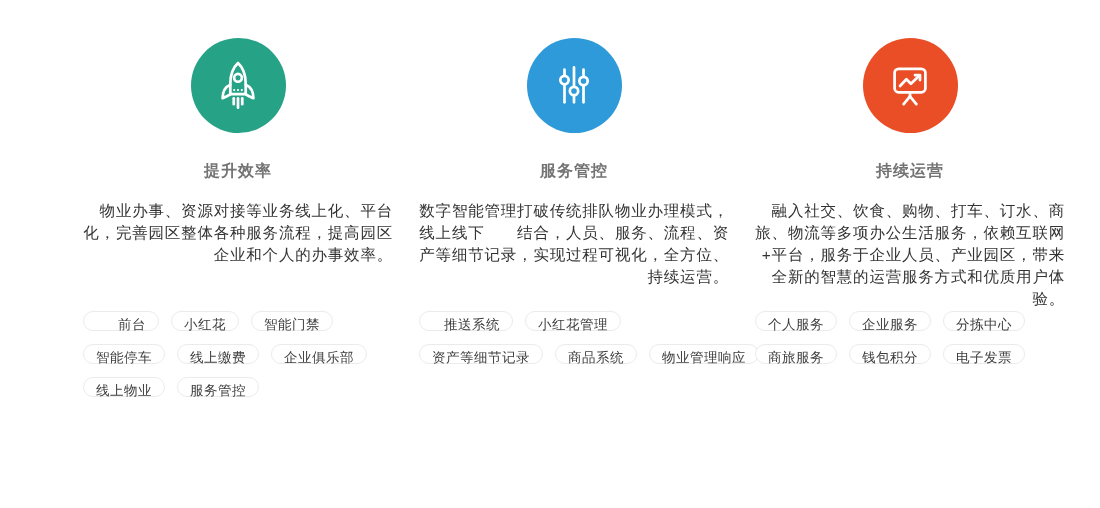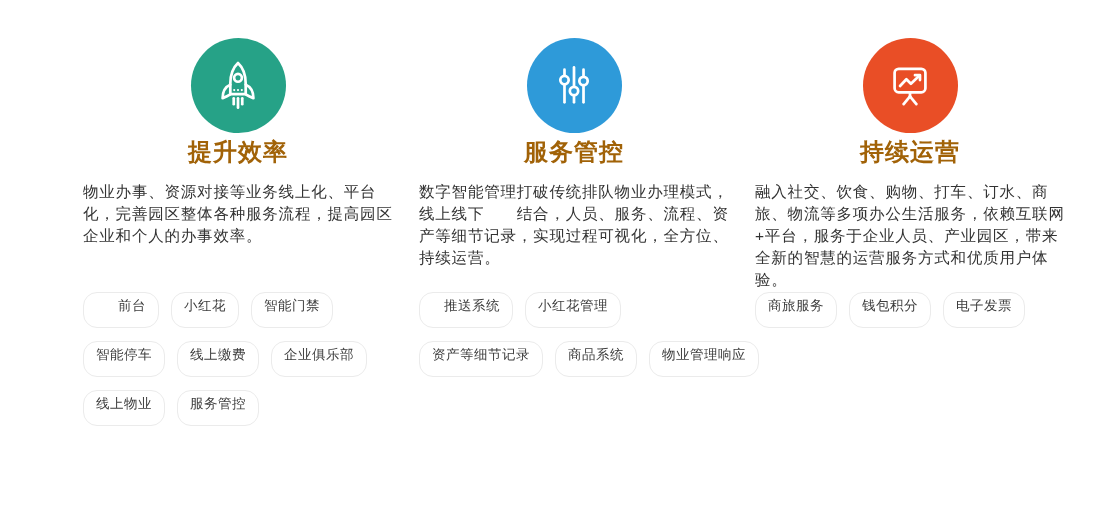--- a/index.html
+++ b/index.html
@@ -11,32 +11,32 @@
     position:relative;width:1100px;height:508px;box-sizing:border-box;
     display:flex;gap:26px;padding:38px 30px 0 83px;
   }
   .column{flex:0 0 310px;width:310px;}
   .icon-circle{
     width:95px;height:95px;border-radius:50%;margin:0 auto;
     display:flex;align-items:center;justify-content:center;background:#9aa0a6;
   }
   .icon-circle svg{width:58px;height:58px;display:block;}
   .feature-title{
-    margin:8px 0 0;text-align:center;font-size:24px;font-weight:bold;
-    color:#a16207;line-height:22px;letter-spacing:1px;
+    margin:27px 0 0;text-align:center;font-size:16px;font-weight:bold;
+    color:#737373;line-height:22px;letter-spacing:1px;
   }
   .feature-desc{
     margin:18px 0 0;height:111px;box-sizing:border-box;overflow:hidden;
     font-size:15.5px;line-height:22px;color:#333333;letter-spacing:0.8px;
-    text-align:left;
+    text-align:right;
   }
   .tags{margin-top:0;}
   .tag-row{display:flex;gap:12px;margin-bottom:13px;}
   .pill{
-    display:inline-block;box-sizing:border-box;height:36px;line-height:25px;
+    display:inline-block;box-sizing:border-box;height:20px;line-height:25px;
     padding:0 12px;border:1px solid #ebebeb;border-radius:14px;background:#ffffff;
     font-size:13.5px;color:#3d3d3d;white-space:nowrap;letter-spacing:0.5px;
   }
 </style>
 </head>
 <body>
 
 <div class="canvas">
 
   <section class="column">
@@ -108,20 +108,25 @@
         <path d="M37.5 20 L43 20 L43 25.5"></path>
         <path d="M32 39 L32 44"></path>
         <path d="M32 43.5 L25 52"></path>
         <path d="M32 43.5 L39 52"></path>
       </svg>
     </div>
     <h3 class="feature-title">持续运营</h3>
     <p class="feature-desc">融入社交、饮食、购物、打车、订水、商旅、物流等多项办公生活服务，依赖互联网+平台，服务于企业人员、产业园区，带来全新的智慧的运营服务方式和优质用户体验。</p>
     <div class="tags">
         <div class="tag-row">
+          <span class="pill">个人服务</span>
+          <span class="pill">企业服务</span>
+          <span class="pill">分拣中心</span>
+        </div>
+        <div class="tag-row">
           <span class="pill">商旅服务</span>
           <span class="pill">钱包积分</span>
           <span class="pill">电子发票</span>
         </div>
       </div>
   </section>
 
 </div>
 
 </body></html>

